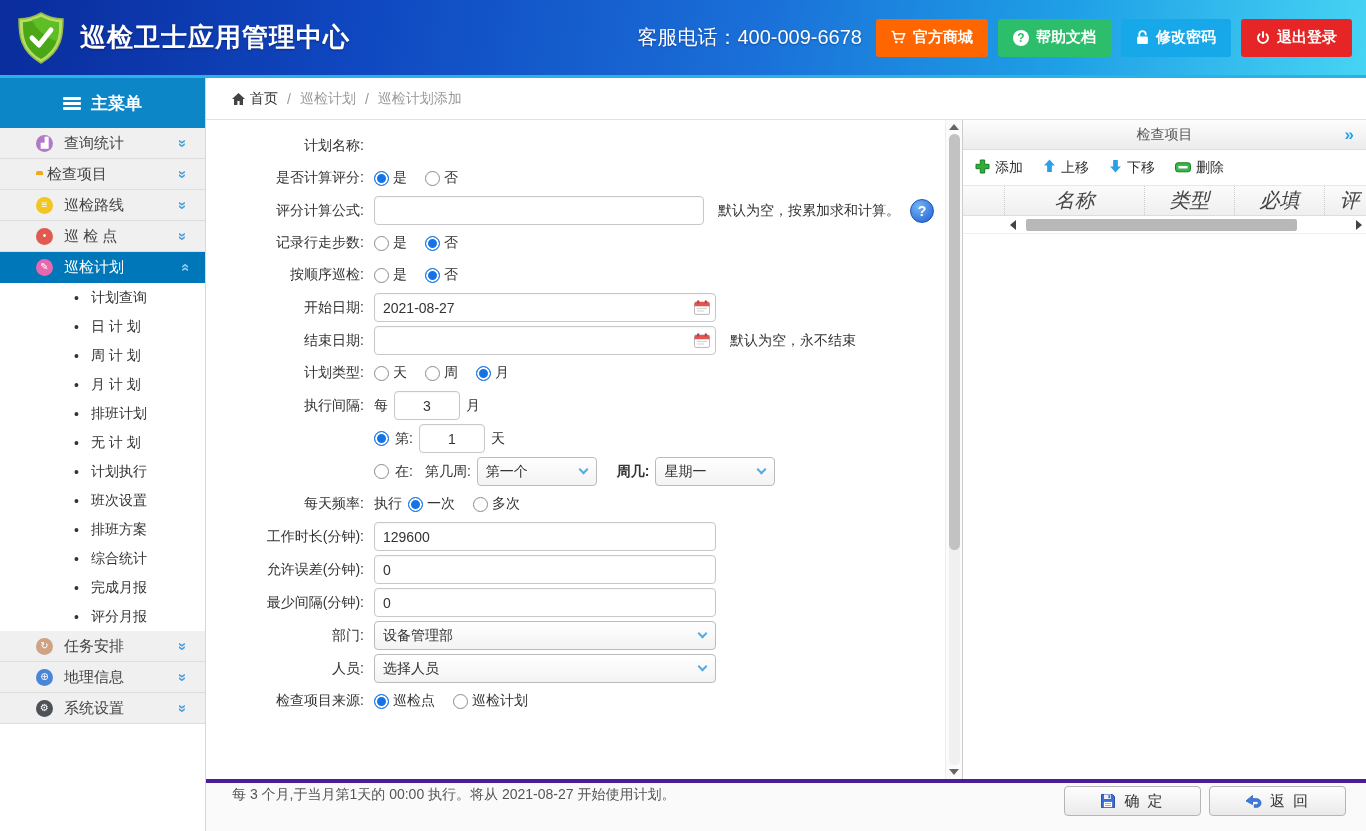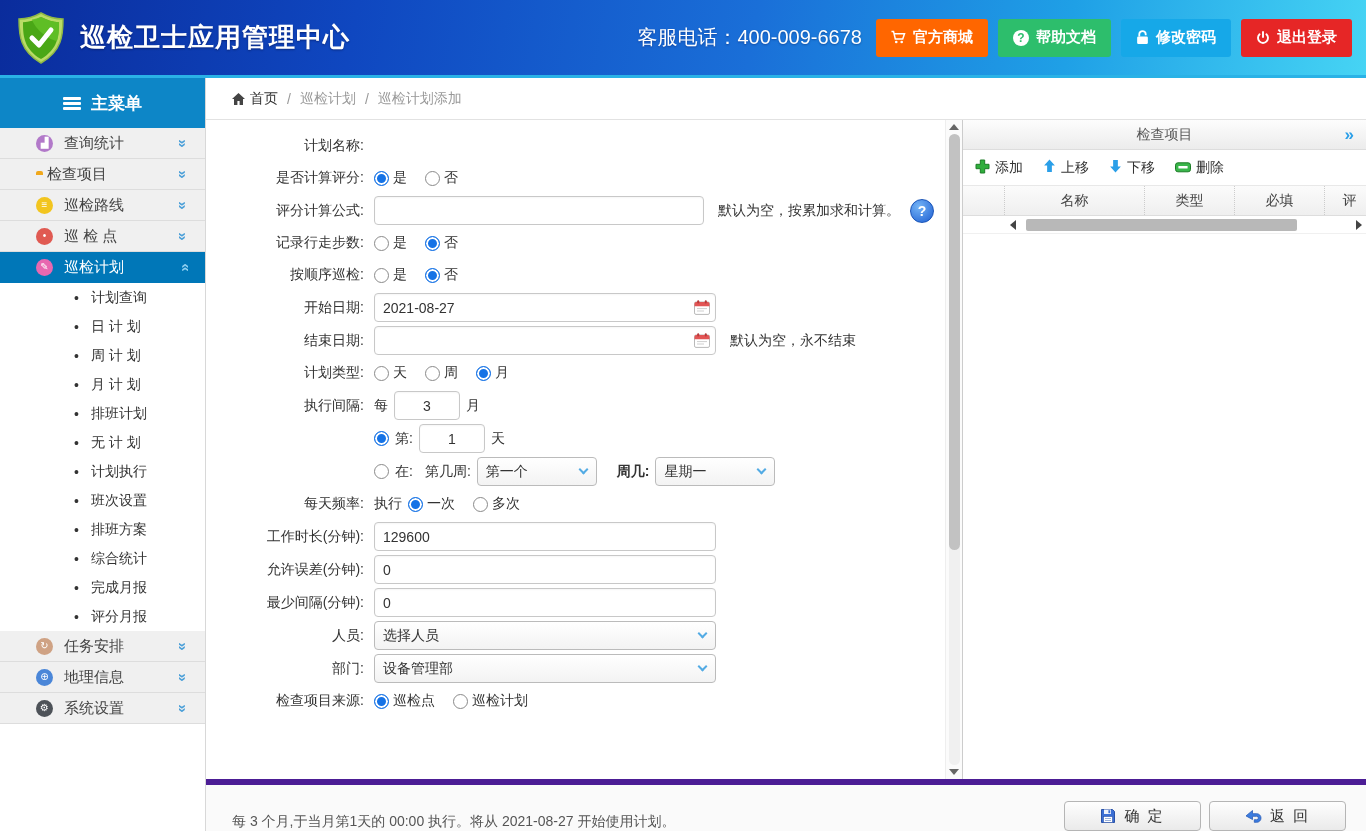--- a/index.html
+++ b/index.html
@@ -79,30 +79,30 @@
   .vs-track { flex:1; width:11px; background:#f0f0f0; margin:4px 0; position:relative; border-radius:6px; }
   .vs-thumb { position:absolute; top:0; left:0; width:11px; height:66%; background:#c2c2c2; border-radius:6px; cursor:pointer; }
 
   
   .right-panel { width:404px; flex:0 0 404px; border-left:1px solid #ccc; display:flex; flex-direction:column; background:#fff; }
   .rp-header { height:30px; flex:0 0 30px; background:linear-gradient(#fdfdfd,#ececec); border-bottom:1px solid #ddd;
     display:flex; align-items:center; justify-content:center; position:relative; font-size:14px; color:#555; }
   .rp-collapse { position:absolute; right:12px; color:#2b9fe8; font-size:17px; font-weight:bold; cursor:pointer; line-height:1; }
   .rp-toolbar { height:36px; flex:0 0 36px; display:flex; align-items:center; gap:20px; padding-left:12px; border-bottom:1px solid #e8e8e8; font-size:14px; color:#333; }
   .rp-tool { display:flex; align-items:center; gap:5px; cursor:pointer; }
-  .rp-thead { height:30px; flex:0 0 30px; display:flex; background:linear-gradient(#fbfbfb,#efefef); border-bottom:1px solid #ddd; font-size:14px; color:#444; overflow:hidden; }
+  .rp-thead { height:30px; flex:0 0 30px; display:flex; background:linear-gradient(#fbfbfb,#efefef); border-bottom:1px solid #ddd; font-size:20px; color:#444; overflow:hidden;font-style:italic; }
   .rp-th { display:flex; align-items:center; justify-content:center; border-right:1px dotted #ccc; flex:0 0 auto; white-space:nowrap; overflow:hidden; }
   .rp-hscroll { height:18px; flex:0 0 18px; display:flex; align-items:center; background:#fff; border-bottom:1px solid #f0f0f0; padding-right:4px; }
   .hs-left { width:0; height:0; border-top:5px solid transparent; border-bottom:5px solid transparent; border-right:6px solid #444; margin-left:47px; cursor:pointer; }
   .hs-right { width:0; height:0; border-top:5px solid transparent; border-bottom:5px solid transparent; border-left:6px solid #444; margin-left:6px; cursor:pointer; }
   .hs-track { flex:1; height:12px; margin:0 2px; position:relative; }
   .hs-thumb { position:absolute; left:8px; top:0; height:12px; width:82%; background:#b8b8b8; border-radius:2px; cursor:pointer; }
 
   
-  footer.foot { height:52px; flex:0 0 52px; background:#fafafa; border-top:6px solid #4c1d95; display:flex; align-items:flex-end; padding:14px 20px 0 26px; font-size:14px; color:#555; }
+  footer.foot { height:52px; flex:0 0 52px; background:#fafafa; border-top:4px solid #4c1d95; display:flex; align-items:flex-start; padding:3px 20px 0 26px; font-size:14px; color:#555; }
   .footer-buttons { margin-left:auto; display:flex; gap:8px; }
   .fbtn { width:137px; height:30px; border:1px solid #b5b5b5; border-radius:4px; background:linear-gradient(#fefefe,#eaeaea);
     display:flex; align-items:center; justify-content:center; gap:8px; font-size:15px; color:#333; cursor:pointer; font-family:inherit; letter-spacing:2px; }
 </style>
 </head>
 <body>
 
 <div class="page">
 
   <header class="app-header">
@@ -459,33 +459,33 @@
               </div>
               <div class="frow">
                 <div class="flabel">最少间隔(分钟):</div>
                 <div class="fctrl">
                   <div class="tinput">
                     <span>0</span>
                   </div>
                 </div>
               </div>
               <div class="frow">
+                <div class="flabel">部门:</div>
+                <div class="fctrl">
+                  <div class="sel">
+                    <span>设备管理部</span>
+                    <span class="chevdn"></span>
+                  </div>
+                </div>
+              </div>
+              <div class="frow">
                 <div class="flabel">人员:</div>
                 <div class="fctrl">
                   <div class="sel">
                     <span>选择人员</span>
-                    <span class="chevdn"></span>
-                  </div>
-                </div>
-              </div>
-              <div class="frow">
-                <div class="flabel">部门:</div>
-                <div class="fctrl">
-                  <div class="sel">
-                    <span>设备管理部</span>
                     <span class="chevdn"></span>
                   </div>
                 </div>
               </div>
               <div class="frow">
                 <div class="flabel">检查项目来源:</div>
                 <div class="fctrl">
                   <span class="ropt">
                     <span class="radio on"></span>
                     <span>巡检点</span>

